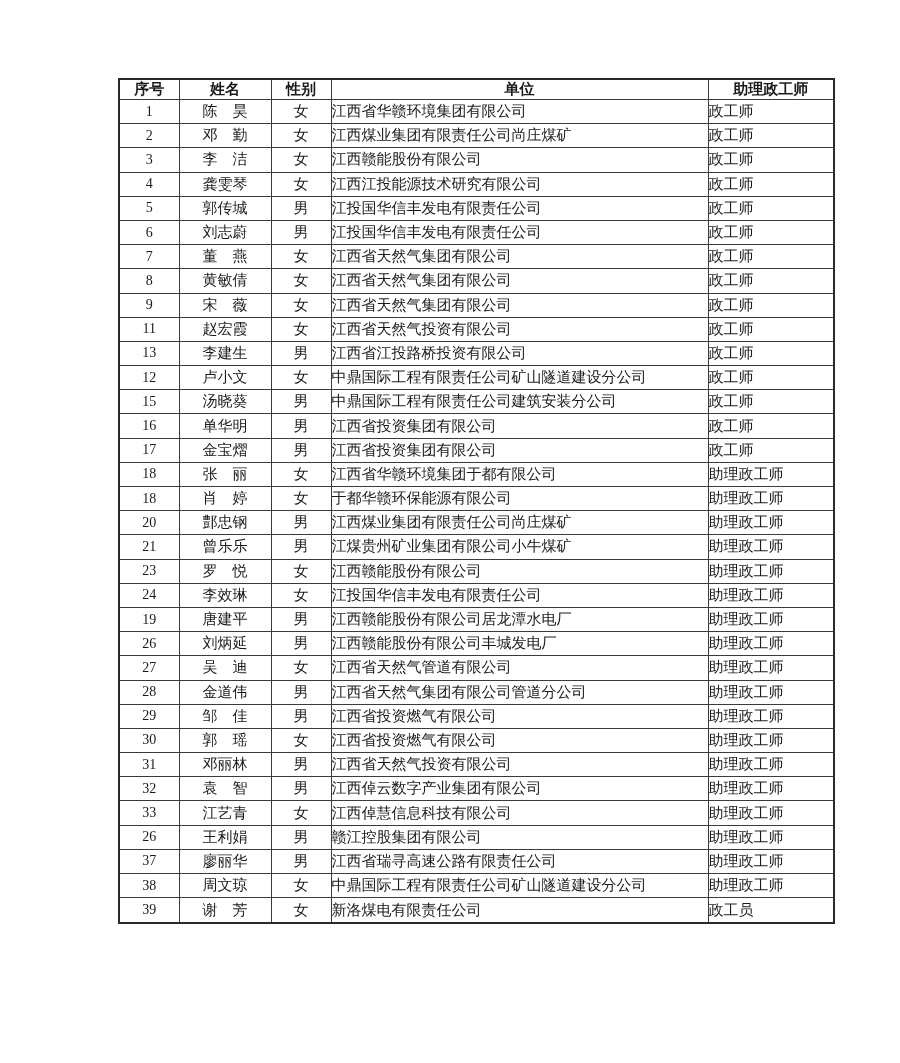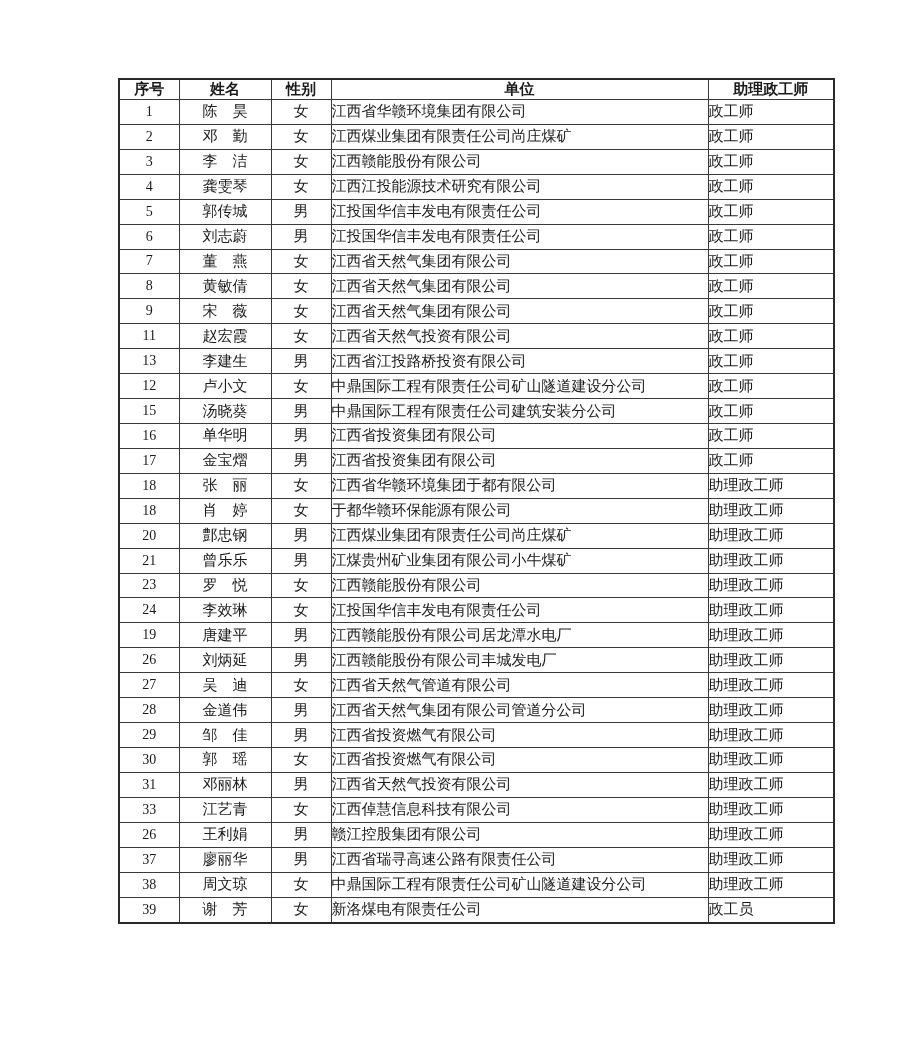--- a/index.html
+++ b/index.html
@@ -270,20 +270,27 @@
           <td class="c-title">助理政工师</td>
         </tr>
         <tr>
           <td class="c-no">31</td>
           <td class="c-name">邓丽林</td>
           <td class="c-gender">男</td>
           <td class="c-org">江西省天然气投资有限公司</td>
           <td class="c-title">助理政工师</td>
         </tr>
         <tr>
+          <td class="c-no">32</td>
+          <td class="c-name">袁　智</td>
+          <td class="c-gender">男</td>
+          <td class="c-org">江西倬云数字产业集团有限公司</td>
+          <td class="c-title">助理政工师</td>
+        </tr>
+        <tr>
           <td class="c-no">33</td>
           <td class="c-name">江艺青</td>
           <td class="c-gender">女</td>
           <td class="c-org">江西倬慧信息科技有限公司</td>
           <td class="c-title">助理政工师</td>
         </tr>
         <tr>
           <td class="c-no">26</td>
           <td class="c-name">王利娟</td>
           <td class="c-gender">男</td>

